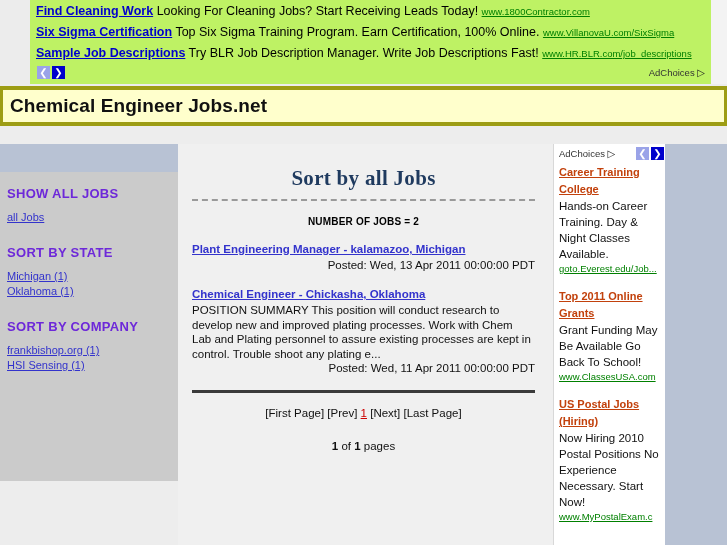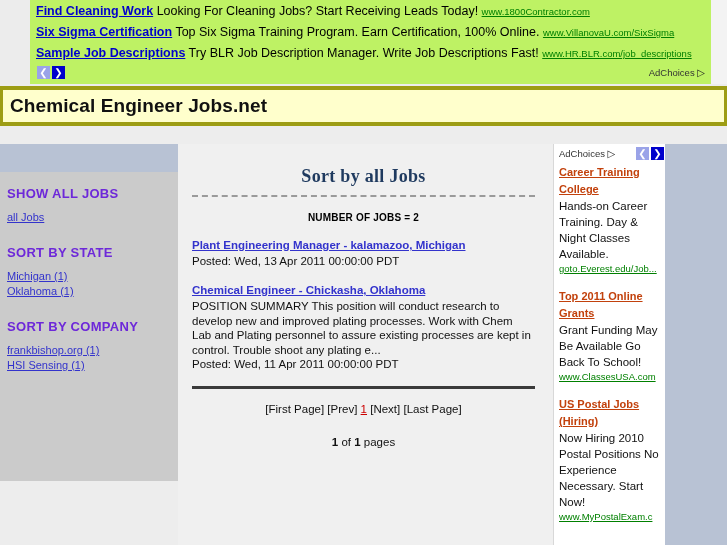--- a/index.html
+++ b/index.html
@@ -180,21 +180,21 @@
     width: 371px;
     height: 401px;
     background: #f0f0f0;
   }
   .main-inner {
     padding: 22px 14px 0 14px;
   }
   .sort-title {
     text-align: center;
     font-family: "Liberation Serif", serif;
-    font-size: 18px;
+    font-size: 21px;
     font-weight: bold;
     color: #1f3a5f;
     letter-spacing: 0.3px;
   }
   .dashed-sep {
     margin-top: 8px;
     border-top: 2px dashed #9a9a9a;
     height: 0;
   }
   .job-count {
@@ -220,20 +220,21 @@
   }
   .job-summary {
     color: #111;
     font-size: 11.5px;
     line-height: 14.5px;
   }
   .job-posted {
     color: #111;
     font-size: 11.5px;
     line-height: 15px;
+    text-align: right;
   }
   .solid-sep {
     border-top: 3px solid #3a3a3a;
     margin-top: 12px;
     margin-bottom: 14px;
   }
   .pager {
     text-align: center;
     font-size: 11.5px;
     color: #111;

